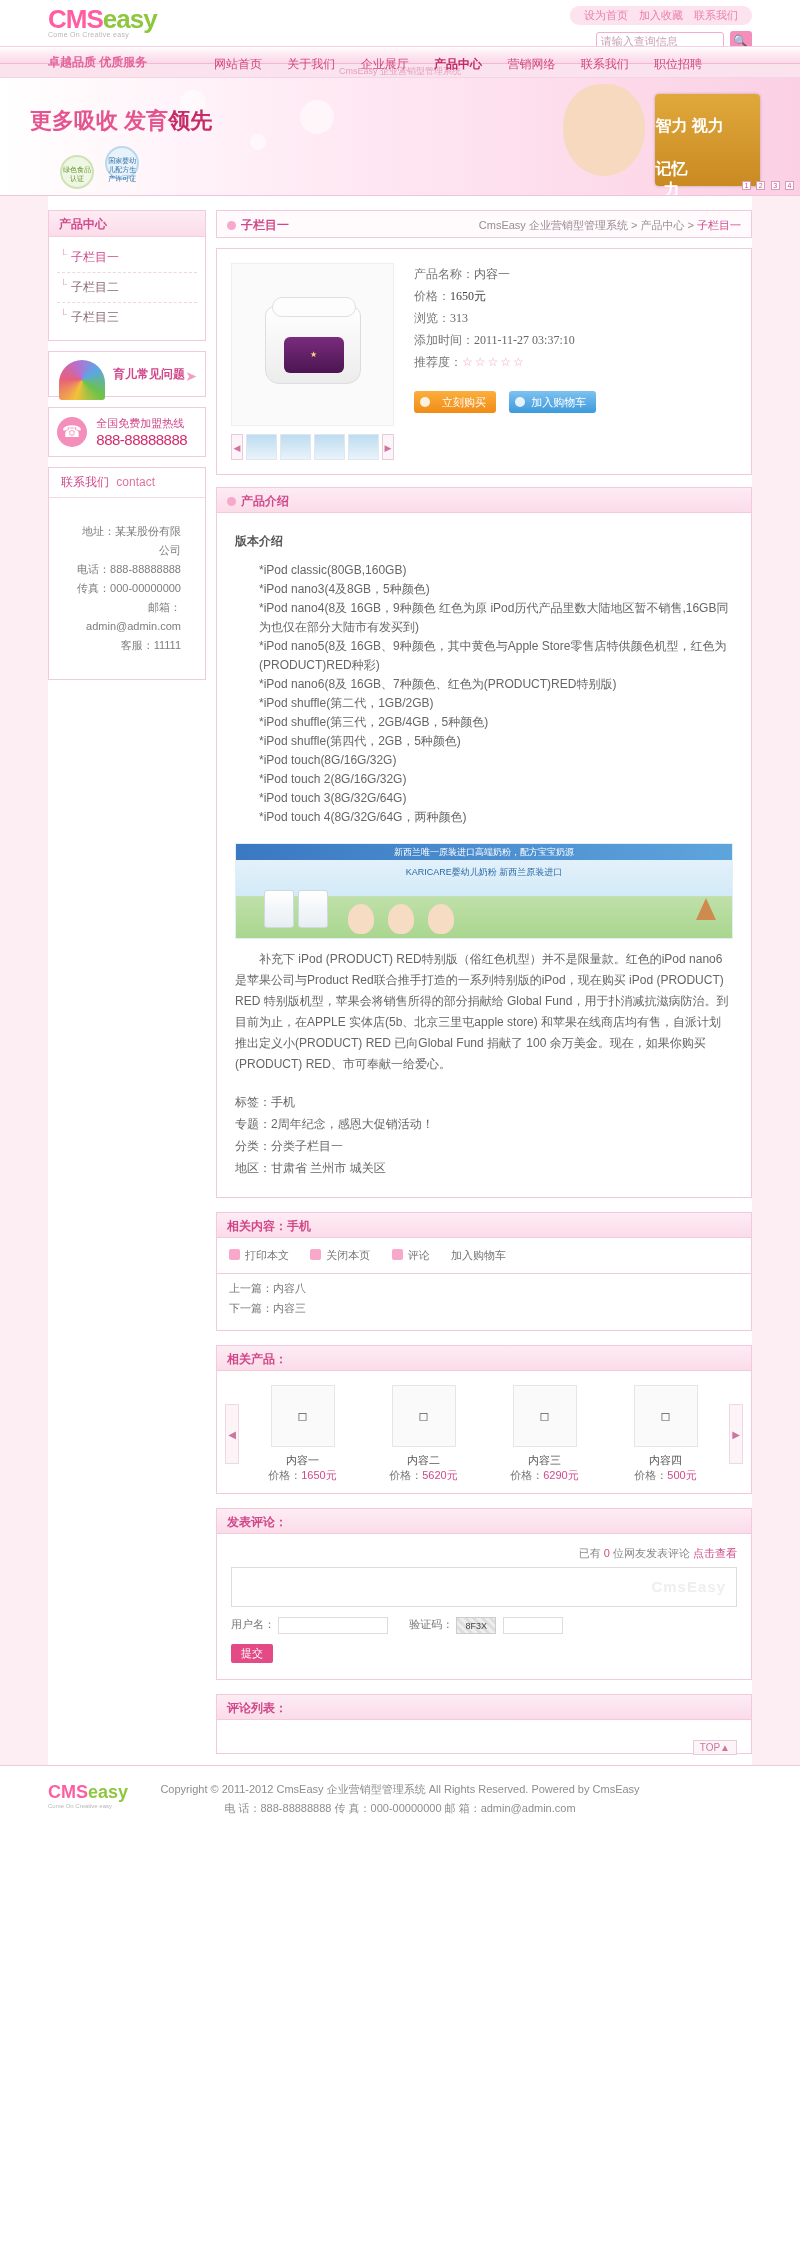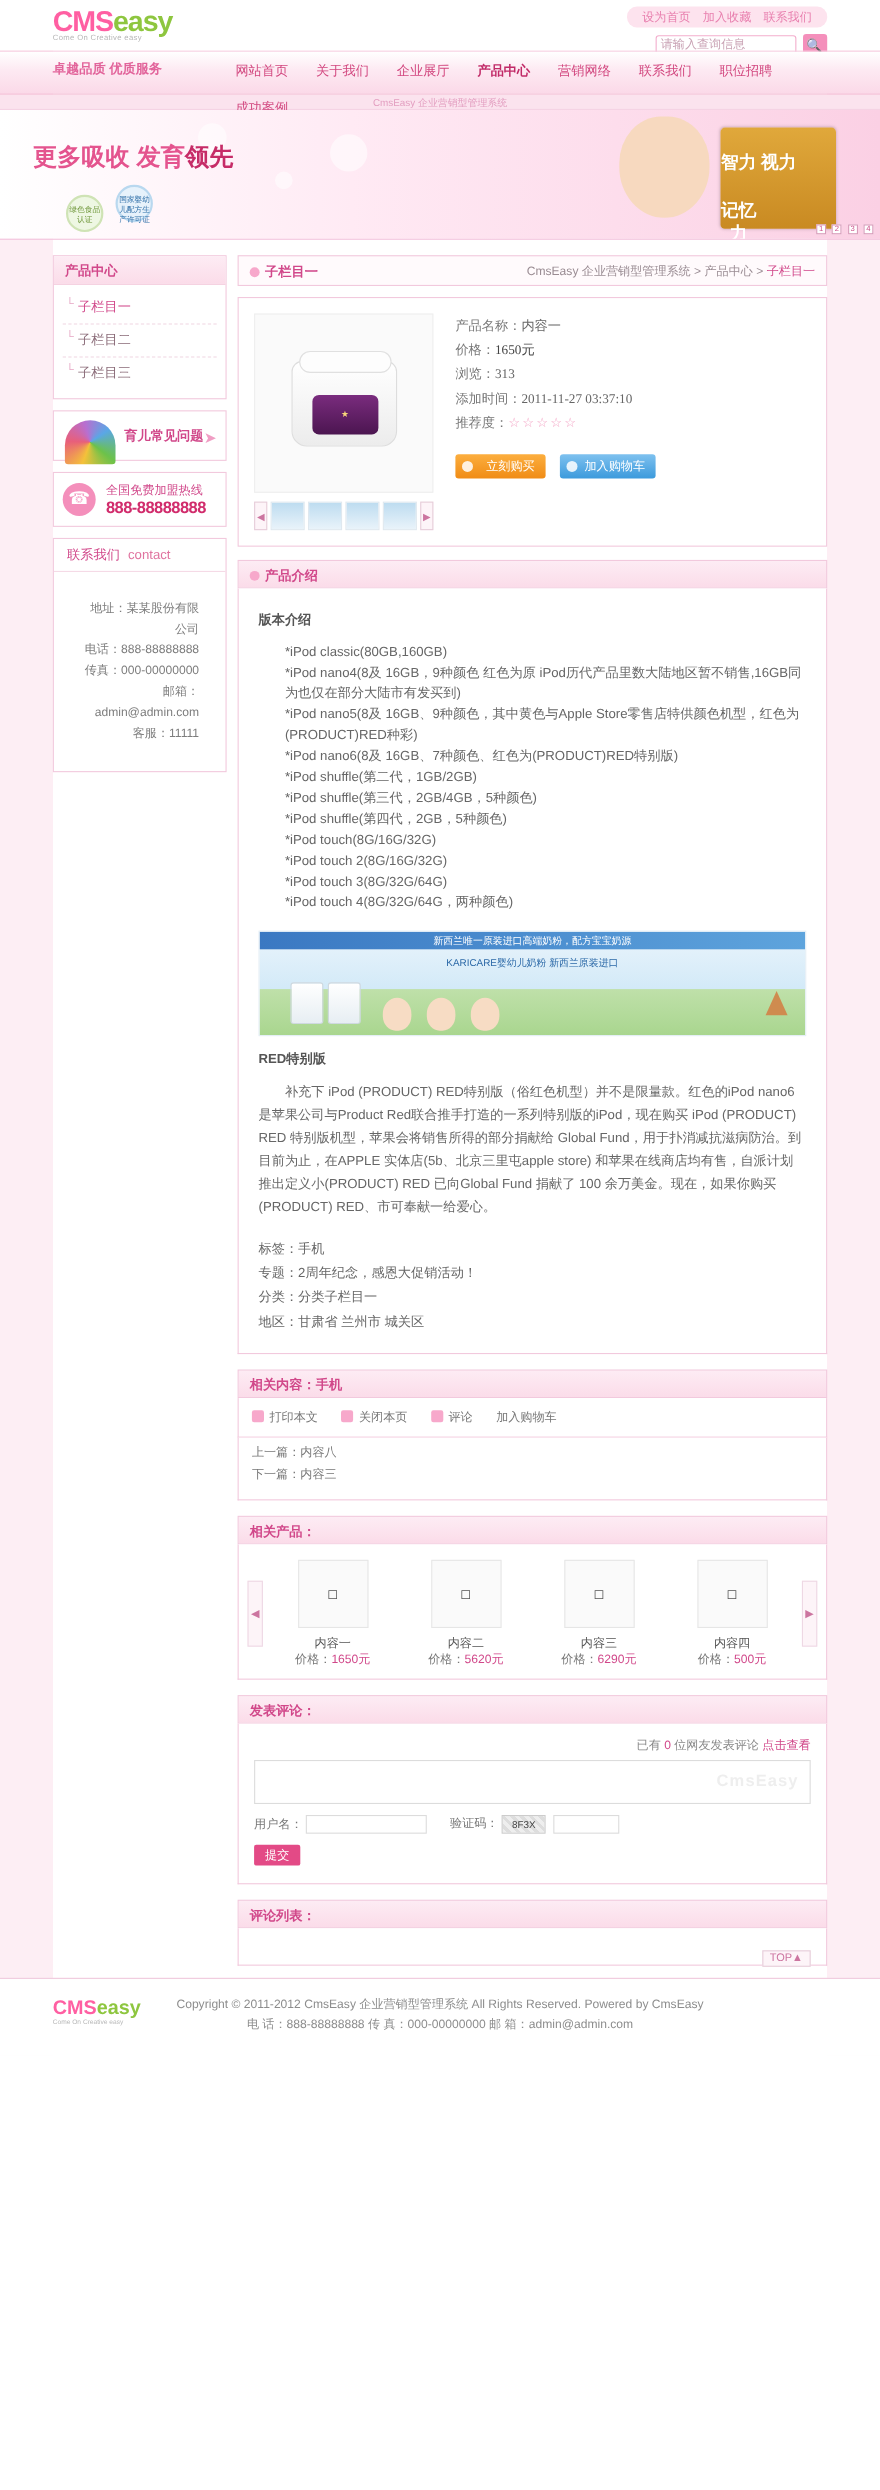--- a/index.html
+++ b/index.html
@@ -56,21 +56,21 @@
   }
   .searchbtn {
     display:inline-block; vertical-align:middle;
     width:22px; height:21px; margin-left:3px;
     background:#f48fbb; border-radius:3px; color:#fff;
     text-align:center; line-height:21px; font-size:12px;
   }
 
   
   .navbar {
-    height: 40px;
+    height: 18px;
     background: linear-gradient(to bottom, #fff 0%, #fde9f2 45%, #fbd9e8 100%);
     border-top: 1px solid #f7cfe2;
     border-bottom: 1px solid #f3b9d3;
     position: relative;
   }
   .slogan {
     position:absolute; left:0; top:7px; width:150px;
     font-size:12px; color:#e2649b; font-weight:bold;
   }
   .navlist { position:absolute; left:155px; top:0; }
@@ -148,21 +148,21 @@
   .faqfan { width:46px;height:40px;border-radius:23px 23px 3px 3px; position:absolute; left:10px; top:8px;
     background: conic-gradient(from 200deg, #f4c13a, #e85f7a, #b86fd0, #5aa7e6, #6cc24a, #f4c13a);}
   .faqtxt { position:absolute; left:64px; top:14px; font-size:12px; color:#d1488a; font-weight:bold;}
   .faqarrow { position:absolute; right:8px; top:16px; color:#f09ec4; font-size:14px;}
 
   .hotline { border:1px solid #f2c9dd; background:#fff; margin-bottom:10px; padding:8px 8px 8px; }
   .hotline .ph { display:inline-block; width:30px;height:30px;border-radius:50%;background:#f48fbb;color:#fff;
      text-align:center;line-height:30px;font-size:16px; vertical-align:middle;}
   .hotline .ht { display:inline-block; vertical-align:middle; margin-left:6px; }
   .hotline .ht .l1 { font-size:11px; color:#d1488a; }
-  .hotline .ht .l2 { font-size:15px; color:#d12c6c; font-weight:bold; letter-spacing:-0.5px;text-align:right;}
+  .hotline .ht .l2 { font-size:15px; color:#d12c6c; font-weight:normal; letter-spacing:-0.5px;text-align:right;}
 
   .contactbox { border:1px solid #f2c9dd; background:#fff; }
   .contactbox .hd { padding:6px 8px; color:#d1488a; font-weight:bold; font-size:12px; border-bottom:1px solid #f5dae6;}
   .contactbox .hd span { color:#e0739f; font-weight:normal; margin-left:4px;}
   .contactbox ul { list-style:none; margin:16px; padding:8px;text-align:right; }
   .contactbox li { font-size:11px; color:#7d7d7d; line-height:19px; }
 
   
   .crumbbar {
     height:28px; line-height:28px; border:1px solid #f2c9dd; background:#fffafc;
@@ -437,20 +437,21 @@
             <span class="btn-cart">加入购物车</span>
           </div>
         </div>
       </div>
 
       <div class="secthead"><i class="dot"></i><span>产品介绍</span></div>
       <div class="sectbody">
         <div class="article">
           <h4>版本介绍</h4>
           <div class="li">*iPod classic(80GB,160GB)</div>
+          <div class="li">*iPod nano3(4及8GB，5种颜色)</div>
           <div class="li">*iPod nano4(8及 16GB，9种颜色  红色为原 iPod历代产品里数大陆地区暂不销售,16GB同为也仅在部分大陆市有发买到)</div>
           <div class="li">*iPod nano5(8及 16GB、9种颜色，其中黄色与Apple Store零售店特供颜色机型，红色为(PRODUCT)RED种彩)</div>
           <div class="li">*iPod nano6(8及 16GB、7种颜色、红色为(PRODUCT)RED特别版)</div>
           <div class="li">*iPod shuffle(第二代，1GB/2GB)</div>
           <div class="li">*iPod shuffle(第三代，2GB/4GB，5种颜色)</div>
           <div class="li">*iPod shuffle(第四代，2GB，5种颜色)</div>
           <div class="li">*iPod touch(8G/16G/32G)</div>
           <div class="li">*iPod touch 2(8G/16G/32G)</div>
           <div class="li">*iPod touch 3(8G/32G/64G)</div>
           <div class="li">*iPod touch 4(8G/32G/64G，两种颜色)</div>
@@ -459,21 +460,20 @@
             <div class="adtop">新西兰唯一原装进口高端奶粉，配方宝宝奶源</div>
             <div class="adsub">KARICARE婴幼儿奶粉      新西兰原装进口</div>
             <div class="can" style="left:28px;"></div>
             <div class="can" style="left:62px;"></div>
             <div class="baby" style="left:112px;"></div>
             <div class="baby" style="left:152px;"></div>
             <div class="baby" style="left:192px;"></div>
             <div class="mill"></div>
           </div>
 
-          <h4>RED特别版</h4>
           <p>补充下 iPod (PRODUCT) RED特别版（俗红色机型）并不是限量款。红色的iPod nano6 是苹果公司与Product Red联合推手打造的一系列特别版的iPod，现在购买 iPod (PRODUCT) RED 特别版机型，苹果会将销售所得的部分捐献给 Global Fund，用于扑消减抗滋病防治。到目前为止，在APPLE 实体店(5b、北京三里屯apple store) 和苹果在线商店均有售，自派计划推出定义小(PRODUCT) RED 已向Global Fund 捐献了 100 余万美金。现在，如果你购买 (PRODUCT) RED、市可奉献一给爱心。</p>
 
           <div class="meta">
             <div><span>标签：</span><span>手机</span></div>
             <div><span>专题：</span><span>2周年纪念，感恩大促销活动！</span></div>
             <div><span>分类：</span><span>分类子栏目一</span></div>
             <div><span>地区：</span><span>甘肃省 兰州市 城关区</span></div>
           </div>
         </div>
       </div>

